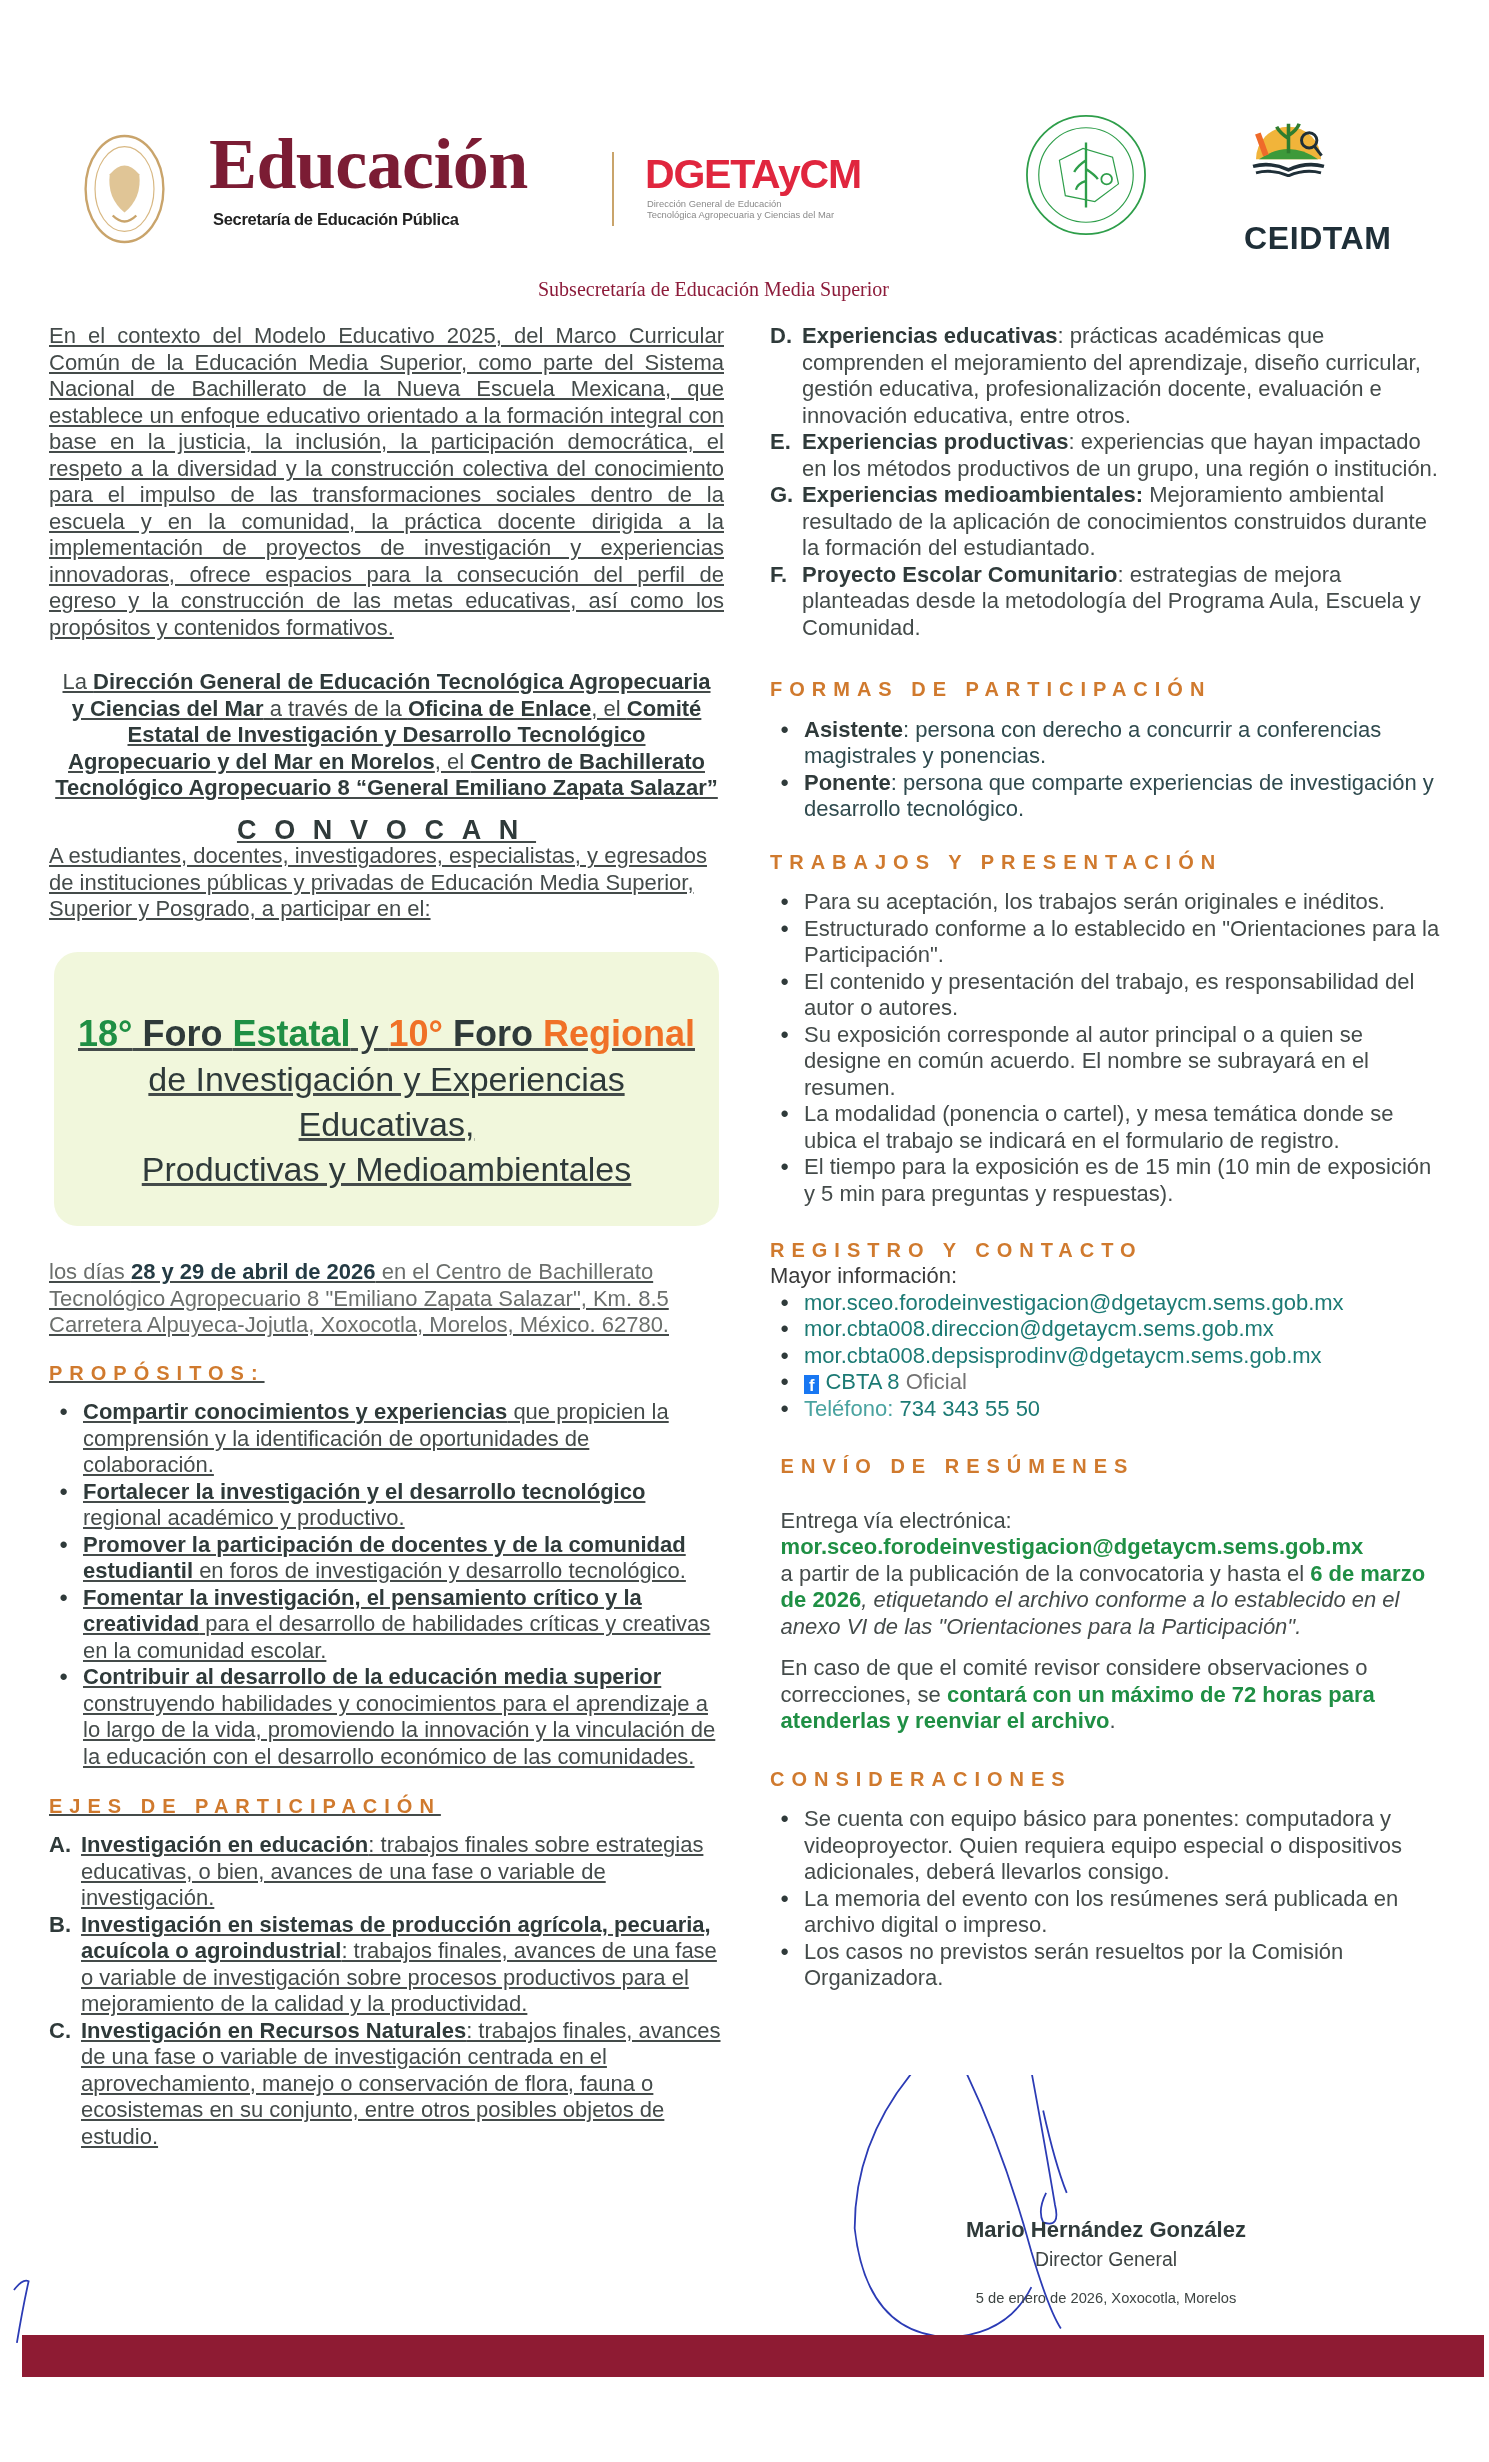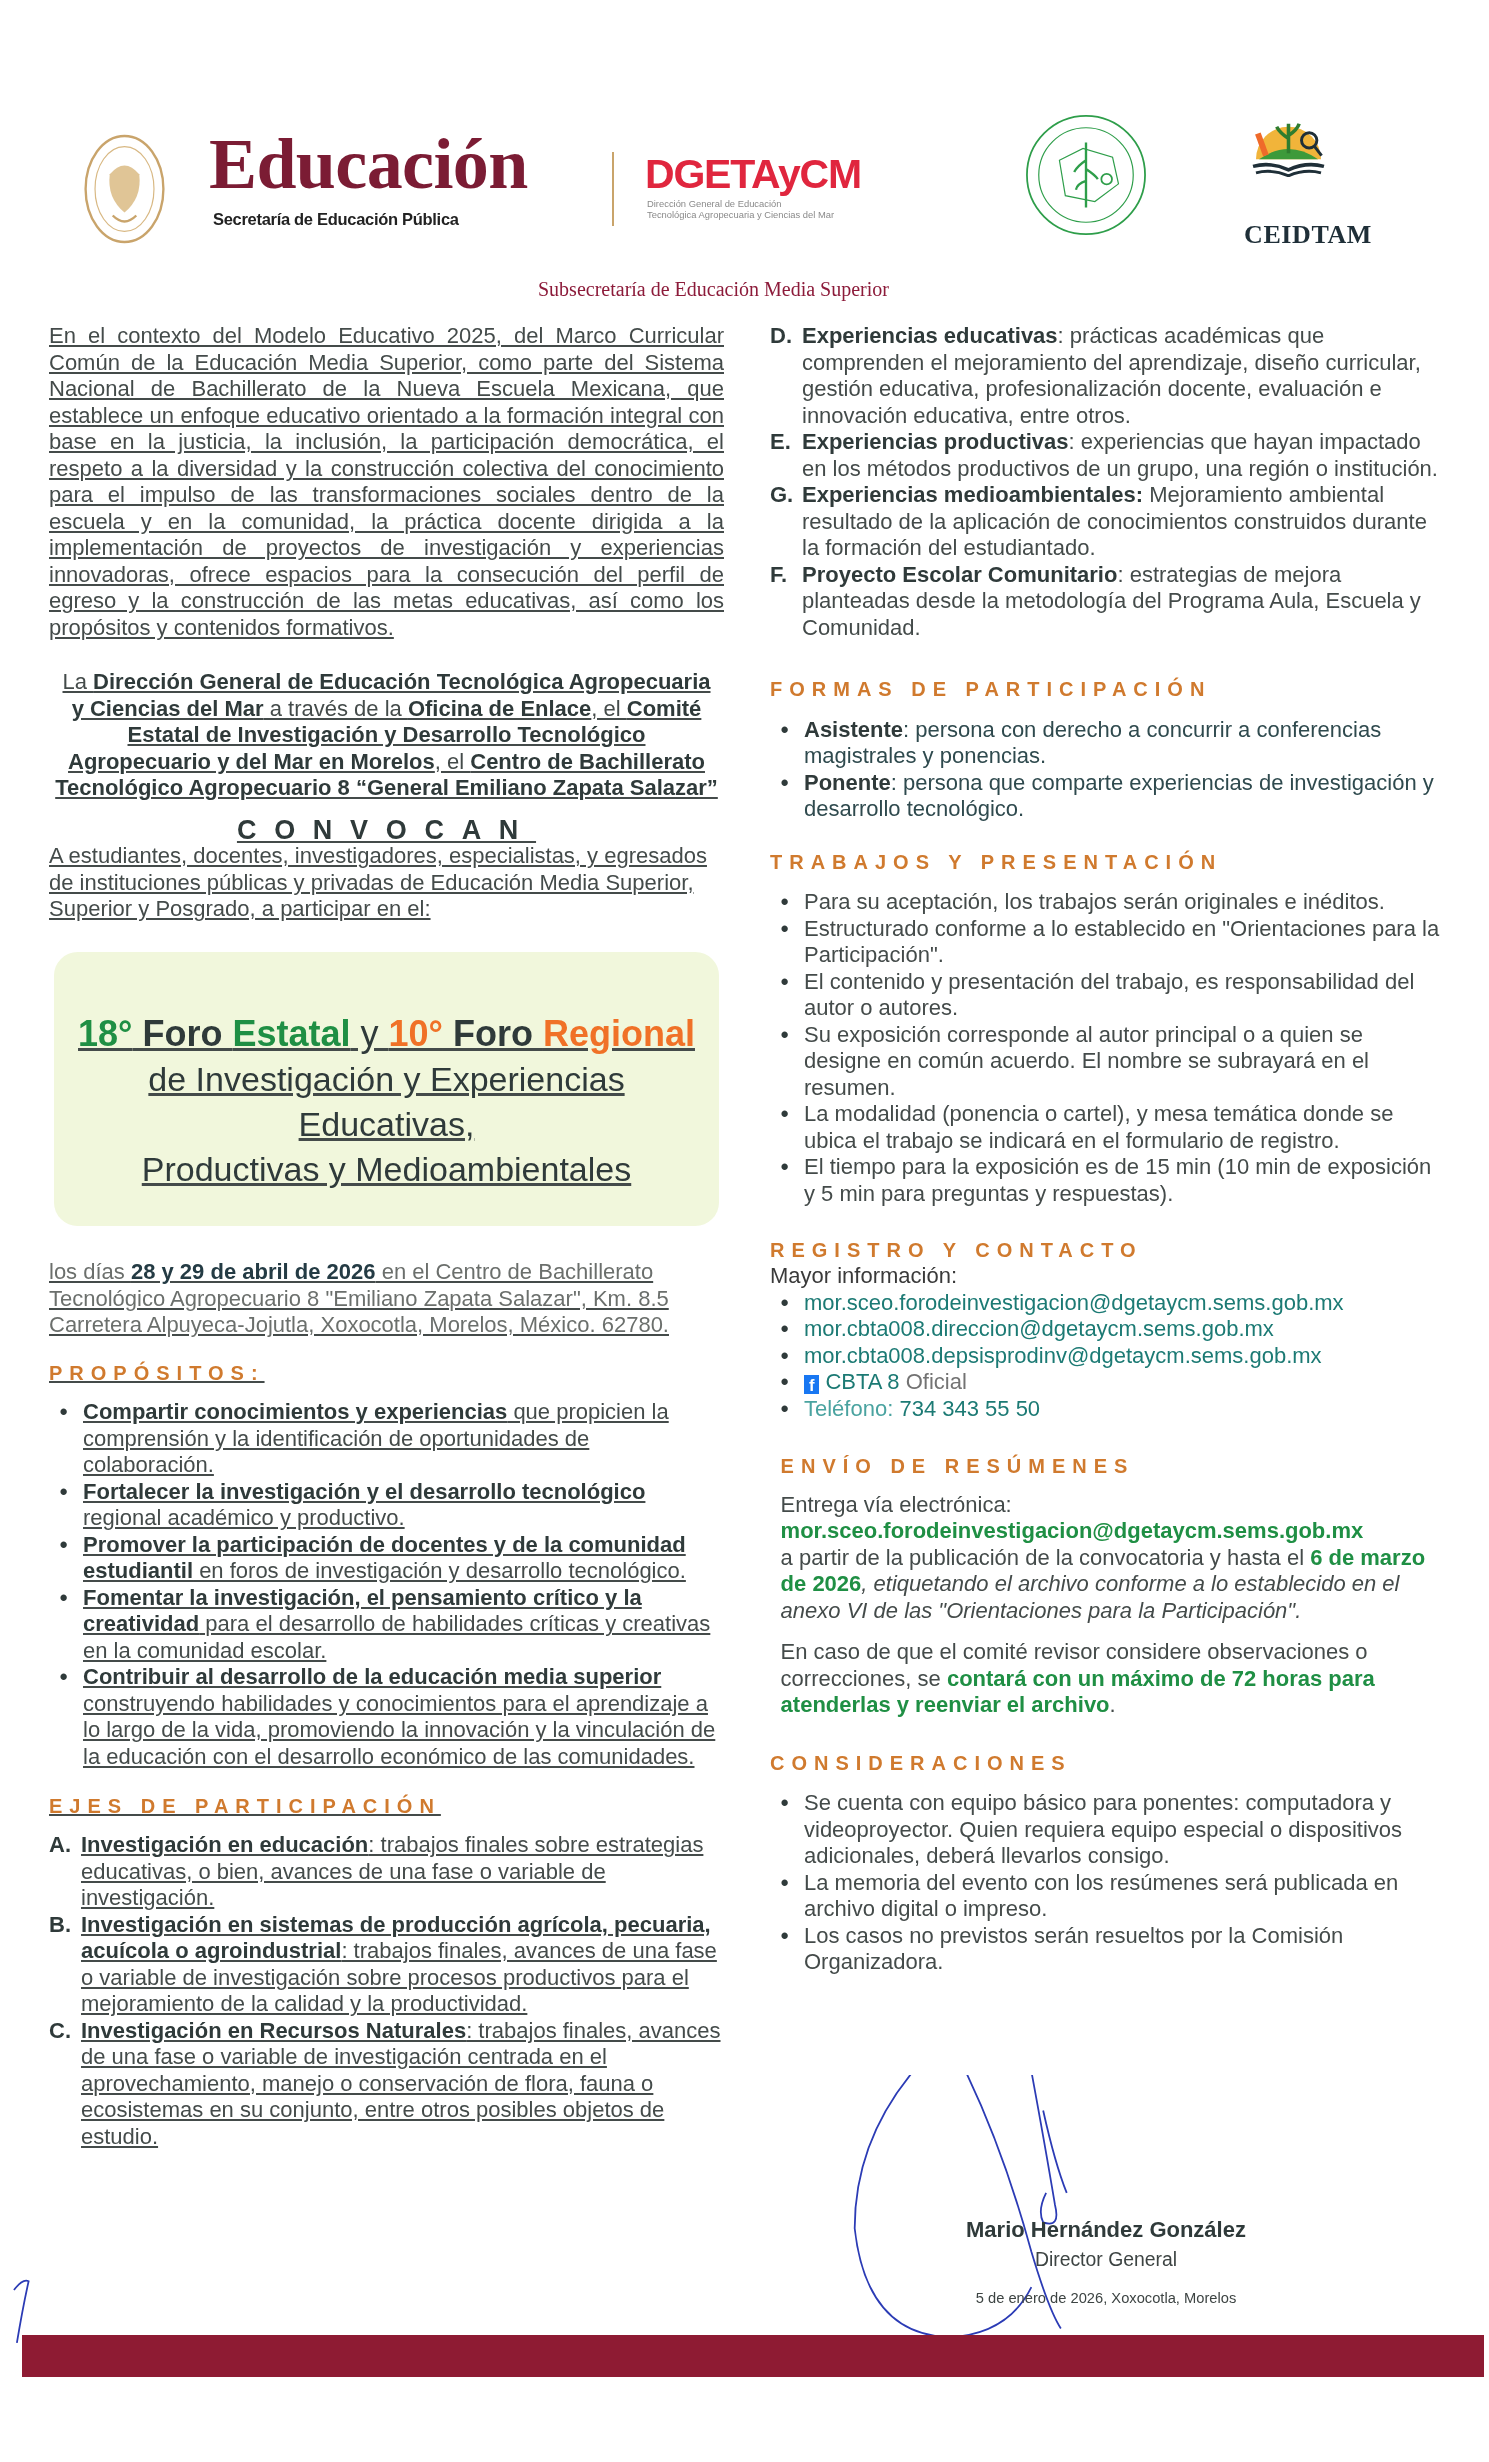--- a/index.html
+++ b/index.html
@@ -10,21 +10,21 @@
   .abs { position: absolute; }
   
   #seal { left: 83px; top: 133px; width: 83px; height: 112px; }
   #edu-title { left: 209px; top: 128px; font-family: "Liberation Serif", serif; font-weight: bold; font-size: 72px; color: #7b1c34; letter-spacing: -0.6px; line-height: 1; }
   #edu-sub { left: 213px; top: 210px; font-size: 16.5px; font-weight: bold; color: #222; letter-spacing: -0.3px; }
   #hdr-divider { left: 612px; top: 152px; width: 1.8px; height: 74px; background: #c9a46b; }
   #dget-title { left: 645px; top: 154px; font-size: 41px; font-weight: bold; color: #e0263e; letter-spacing: -1.2px; line-height: 1; }
   #dget-sub { left: 647px; top: 199px; font-size: 9.4px; line-height: 10.6px; color: #8a8a8a; }
   #cbta-seal { left: 1024px; top: 113px; width: 124px; height: 124px; }
   #ceidtam-logo { left: 1247px; top: 112px; width: 83px; height: 65px; }
-  #ceidtam-label { left: 1244px; top: 220px; font-size: 26px; font-weight: bold; color: #1f2f38; letter-spacing: 0.6px; font-family: Liberation Serif, serif; }
+  #ceidtam-label { left: 1244px; top: 220px; font-size: 32px; font-weight: bold; color: #1f2f38; letter-spacing: 0.6px; }
   #subsec { left: 538px; top: 278px; font-family: "Liberation Serif", serif; font-size: 20px; color: #8c1b3a; }
 
   
   .col { position: absolute; font-size: 22px; line-height: 26.5px; color: #444b4a; }
   #col-left { left: 49px; top: 323px; width: 675px; text-decoration: underline; }
   #col-right { left: 770px; top: 323px; width: 672px; }
   .justify { text-align: justify; }
   .b { font-weight: bold; color: #2f3a3a; }
   .heading { font-weight: bold; color: #d07a2e; letter-spacing: 7px; font-size: 20px; margin: 0; }
   ul.bul { list-style: none; margin: 0; padding: 0; }
@@ -159,21 +159,21 @@
     <li><span class="teal">mor.cbta008.direccion@dgetaycm.sems.gob.mx</span></li>
     <li><span class="teal">mor.cbta008.depsisprodinv@dgetaycm.sems.gob.mx</span></li>
     <li>
       <span style="display:inline-block;width:15.3px;height:19px;background:#1877f2;color:#fff;font-weight:bold;font-size:16.5px;line-height:20px;text-align:center;vertical-align:-1.8px;">f</span>
       <span class="teal">CBTA 8</span><span style="color:#737373"> Oficial</span>
     </li>
     <li><span style="color:#4aa3a0">Teléfono: </span><span class="teal">734 343 55 50</span></li>
   </ul>
 
   <h3 class="heading" style="margin-top:31px; padding-left:10.6px;">ENVÍO DE RESÚMENES</h3>
-  <div style="padding-left:10.6px; margin-top:12px;">
+  <div style="padding-left:10.6px; margin-top:28px;">
     <div>Entrega vía electrónica:</div>
     <div class="green">mor.sceo.forodeinvestigacion@dgetaycm.sems.gob.mx</div>
     <div><span>a partir de la publicación de la convocatoria y hasta el </span><span class="green">6 de marzo de 2026</span><span class="it">, etiquetando el archivo conforme a lo establecido en el anexo VI de las "Orientaciones para la Participación".</span></div>
     <div style="margin-top:15.3px;"><span>En caso de que el comité revisor considere observaciones o correcciones, se </span><span class="green">contará con un máximo de 72 horas para atenderlas y reenviar el archivo</span><span>.</span></div>
   </div>
 
   <h3 class="heading" style="margin-top:31px;">CONSIDERACIONES</h3>
   <ul class="bul" id="consideraciones-list" style="margin-top:14px;">
       <li>Se cuenta con equipo básico para ponentes: computadora y videoproyector. Quien requiera equipo especial o dispositivos adicionales, deberá llevarlos consigo.</li>
       <li>La memoria del evento con los resúmenes será publicada en archivo digital o impreso.</li>

